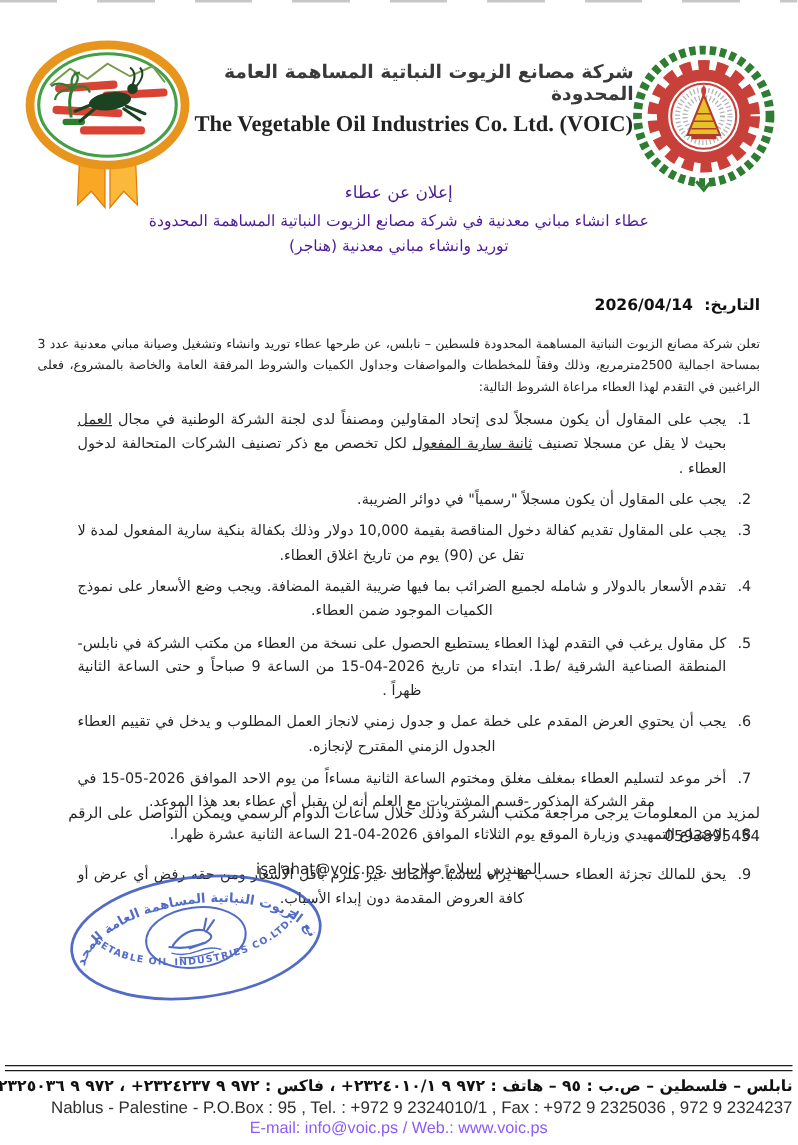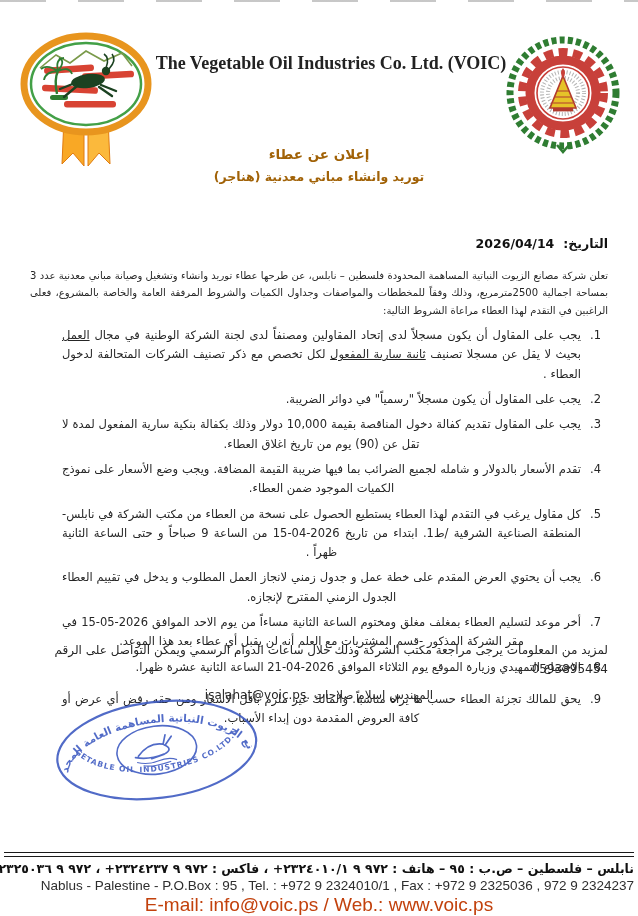--- a/index.html
+++ b/index.html
@@ -11,21 +11,21 @@
     background:repeating-linear-gradient(90deg,#9a9a9a 0 46px,transparent 46px 78px);opacity:.55;}
   
   .badge{position:absolute;left:20px;top:28px;width:132px;height:142px;}
   .emblem{position:absolute;left:503px;top:33px;width:120px;height:122px;}
   .header-titles{position:absolute;left:155px;top:48px;width:352px;}
   .title-ar{direction:rtl;text-align:right;font-size:15px;font-weight:bold;color:#3a3a3a;letter-spacing:0;}
   .title-en{text-align:center;font-family:"Liberation Serif","DejaVu Serif",serif;
     font-size:18px;font-weight:bold;color:#222;margin-top:5px;white-space:nowrap;}
   
   .announce{position:absolute;top:146px;left:0;right:0;text-align:center;direction:rtl;
-    font-weight:bold;color:#a16207;}
+    font-weight:normal;color:#4c1d95;}
   .announce .l1{font-size:13.5px;margin-bottom:5px;}
   .announce .l2,.announce .l3{font-size:12.5px;line-height:1.62;}
   
   .date-row{position:absolute;top:236px;right:30px;direction:rtl;display:flex;gap:9px;
     font-weight:bold;font-size:12.5px;color:#111;}
   
   .intro{position:absolute;top:267px;right:30px;left:30px;direction:rtl;
     font-size:10px;line-height:1.74;text-align:justify;text-align-last:right;color:#262626;}
   
   .conds{position:absolute;top:326px;right:30px;left:62px;direction:rtl;}
@@ -45,21 +45,21 @@
   .stamp{position:absolute;top:698px;left:52px;width:210px;height:108px;
     transform:rotate(-7deg);opacity:.88;}
   
   .footer-rule{position:absolute;top:852px;left:4px;right:4px;height:3px;
     border-top:1.6px solid #1a1a1a;border-bottom:1.4px solid #1a1a1a;}
   .f-ar{position:absolute;top:861px;left:4px;right:4px;direction:rtl;text-align:center;
     font-weight:bold;font-size:12.5px;color:#111;white-space:nowrap;}
   .f-en{position:absolute;top:878px;left:4px;right:4px;text-align:right;
     font-family:"Liberation Sans","DejaVu Sans",sans-serif;font-size:13.5px;color:#2e2e2e;white-space:nowrap;}
   .f-email{position:absolute;top:894px;left:4px;right:4px;text-align:center;
-    font-family:"Liberation Sans","DejaVu Sans",sans-serif;font-size:19px;color:#c2410c;}
+    font-family:"Liberation Sans","DejaVu Sans",sans-serif;font-size:13px;color:#8b5cf6;}
 </style>
 </head>
 <body>
 
 <div class="scan-top"></div>
 
 <div class="badge">
   <svg viewBox="0 0 132 142" width="132" height="142">
 
     <polygon points="44,90 64,94 64,138 53,125 42,136" fill="#f9a825" stroke="#e07b10" stroke-width="1"></polygon>
@@ -80,20 +80,21 @@
     <path d="M38,43 q-11,-7 -17,-2 M38,43 q-3,-12 6,-13 M38,43 q11,-5 14,3 M38,43 q-13,1 -14,9 M38,43 q8,-10 1,-13" fill="none" stroke="#2e7d32" stroke-width="1.8"></path>
 
     <ellipse cx="68" cy="53" rx="17" ry="7" fill="#1b4221" transform="rotate(-8 68 53)"></ellipse>
     <circle cx="86" cy="43" r="4.2" fill="#1b4221"></circle>
     <path d="M89,41 q8,-9 3,-15 M86,40 q4,-10 -2,-14" fill="none" stroke="#1b4221" stroke-width="1.6"></path>
     <path d="M81,57 L96,63 M79,59 L92,68 M55,55 L40,61 M57,58 L44,69" stroke="#1b4221" stroke-width="2.4" stroke-linecap="round"></path>
   </svg>
 </div>
 
 <div class="header-titles">
+  <div class="title-ar">شركة مصانع الزيوت النباتية المساهمة العامة المحدودة</div>
   <div class="title-en">The Vegetable Oil Industries Co. Ltd. (VOIC)</div>
 </div>
 
 <div class="emblem">
   <svg viewBox="0 0 120 122" width="120" height="122">
 
     <circle cx="60" cy="60" r="53" fill="none" stroke="#2f7d32" stroke-width="7" stroke-dasharray="5 3.2"></circle>
     <path d="M54,112 l6,7 l6,-7" fill="none" stroke="#2f7d32" stroke-width="2.5"></path>
 
     <circle cx="60" cy="60" r="41" fill="#ffffff" stroke="#c8403a" stroke-width="8" stroke-dasharray="9 5.5"></circle>
@@ -105,20 +106,21 @@
 
     <path d="M60,43 L73,75 L47,75 Z" fill="#e6c229" stroke="#b23b2e" stroke-width="1.6"></path>
     <path d="M52,64 h16 M54,58 h12 M50,70 h20" stroke="#b23b2e" stroke-width="1.2"></path>
     <path d="M60,35 q4,5 0,10 q-4,-5 0,-10" fill="#c8403a"></path>
     <rect x="50" y="75" width="20" height="3.4" fill="#b23b2e"></rect>
   </svg>
 </div>
 
 <div class="announce">
   <div class="l1">إعلان عن عطاء</div>
+  <div class="l2">عطاء انشاء مباني معدنية في شركة مصانع الزيوت النباتية المساهمة المحدودة</div>
   <div class="l3">توريد وانشاء مباني معدنية (هناجر)</div>
 </div>
 
 <div class="date-row">
   <span>التاريخ:</span>
   <span>2026/04/14</span>
 </div>
 
 <div class="intro">تعلن شركة مصانع الزيوت النباتية المساهمة المحدودة فلسطين – نابلس،  عن  طرحها  عطاء  توريد وانشاء  وتشغيل وصيانة مباني معدنية عدد 3 بمساحة اجمالية 2500مترمربع، وذلك وفقاً للمخططات والمواصفات وجداول الكميات والشروط المرفقة العامة والخاصة بالمشروع، فعلى الراغبين في التقدم لهذا العطاء مراعاة الشروط التالية:</div>
 

